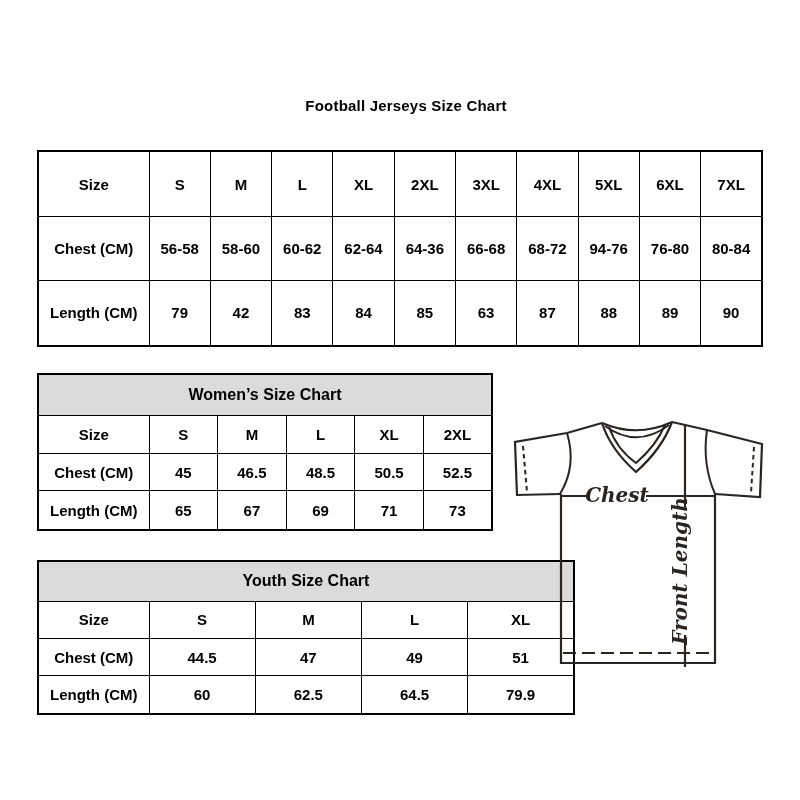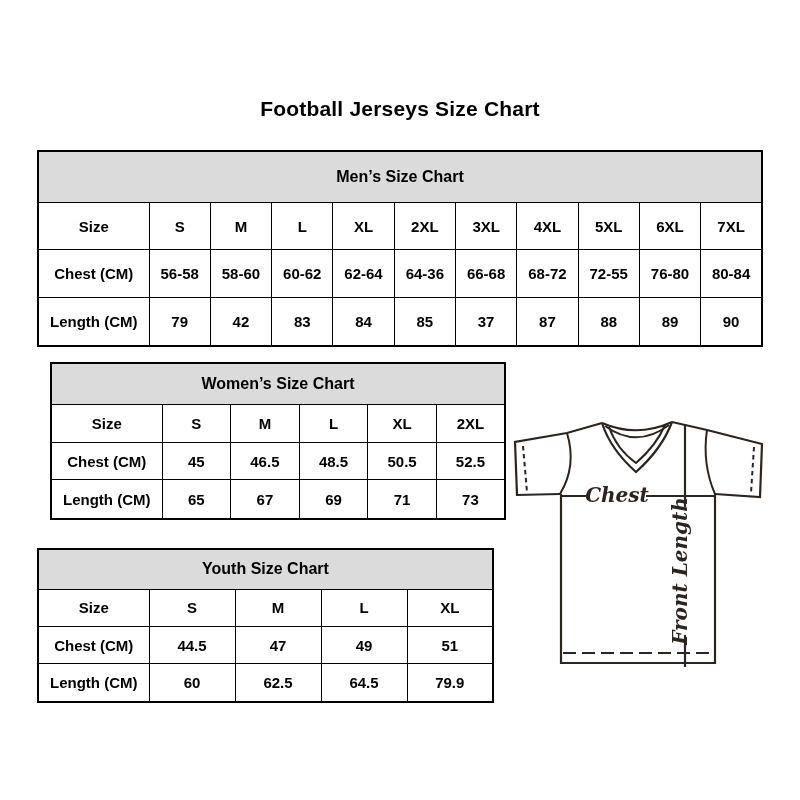--- a/index.html
+++ b/index.html
@@ -11,26 +11,26 @@
     position: relative;
     width: 800px;
     height: 800px;
     background: var(--page-bg, #ffffff);
     font-family: "Liberation Sans", sans-serif;
     color: #000000;
     overflow: hidden;
   }
   .page-title {
     position: absolute;
-    left: 10px;
+    left: 16px;
     top: 97px;
     width: 780px;
     margin: 0;
     text-align: center;
-    font-size: 21px;
+    font-size: 15px;
     font-weight: bold;
     letter-spacing: 0.2px;
     color: #000000;
   }
   .size-table-wrap {
     position: absolute;
   }
   .size-table-wrap table {
     width: 100%;
     height: 100%;
@@ -47,22 +47,22 @@
     padding: 0;
     color: #000000;
     overflow: hidden;
     white-space: nowrap;
   }
   .size-table-wrap td.tbl-head {
     background: var(--header-bg, #dbdbdb);
     font-size: 16px;
   }
   #mens-table-wrap   { left: 37px; top: 150px; width: 726px; height: 197px; }
-  #womens-table-wrap { left: 37px; top: 362px; width: 456px; height: 158px; margin-left: 13px; }
-  #youth-table-wrap  { left: 37px; top: 548px; width: 457px; height: 155px; }
+  #womens-table-wrap { left: 37px; top: 373px; width: 456px; height: 158px; }
+  #youth-table-wrap  { left: 37px; top: 560px; width: 538px; height: 155px; }
 
   .jersey-diagram {
     position: absolute;
     left: 500px;
     top: 400px;
     width: 300px;
     height: 300px;
   }
   .jersey-line {
     fill: none;
@@ -96,23 +96,20 @@
           <col>
           <col>
           <col>
           <col>
           <col>
           <col>
           <col>
           <col>
         </colgroup>
         <tbody>
-          <tr>
-            <td colspan="11" class="tbl-head">Men’s Size Chart</td>
-          </tr>
           <tr>
             <td>Size</td>
             <td>S</td>
             <td>M</td>
             <td>L</td>
             <td>XL</td>
             <td>2XL</td>
             <td>3XL</td>
             <td>4XL</td>
             <td>5XL</td>
@@ -121,32 +118,32 @@
           </tr>
           <tr>
             <td>Chest (CM)</td>
             <td>56-58</td>
             <td>58-60</td>
             <td>60-62</td>
             <td>62-64</td>
             <td>64-36</td>
             <td>66-68</td>
             <td>68-72</td>
-            <td>72-55</td>
+            <td>94-76</td>
             <td>76-80</td>
             <td>80-84</td>
           </tr>
           <tr>
             <td>Length (CM)</td>
             <td>79</td>
             <td>42</td>
             <td>83</td>
             <td>84</td>
             <td>85</td>
-            <td>37</td>
+            <td>63</td>
             <td>87</td>
             <td>88</td>
             <td>89</td>
             <td>90</td>
           </tr>
         </tbody>
       </table>
     </div>
 
   <div id="womens-table-wrap" class="size-table-wrap">

